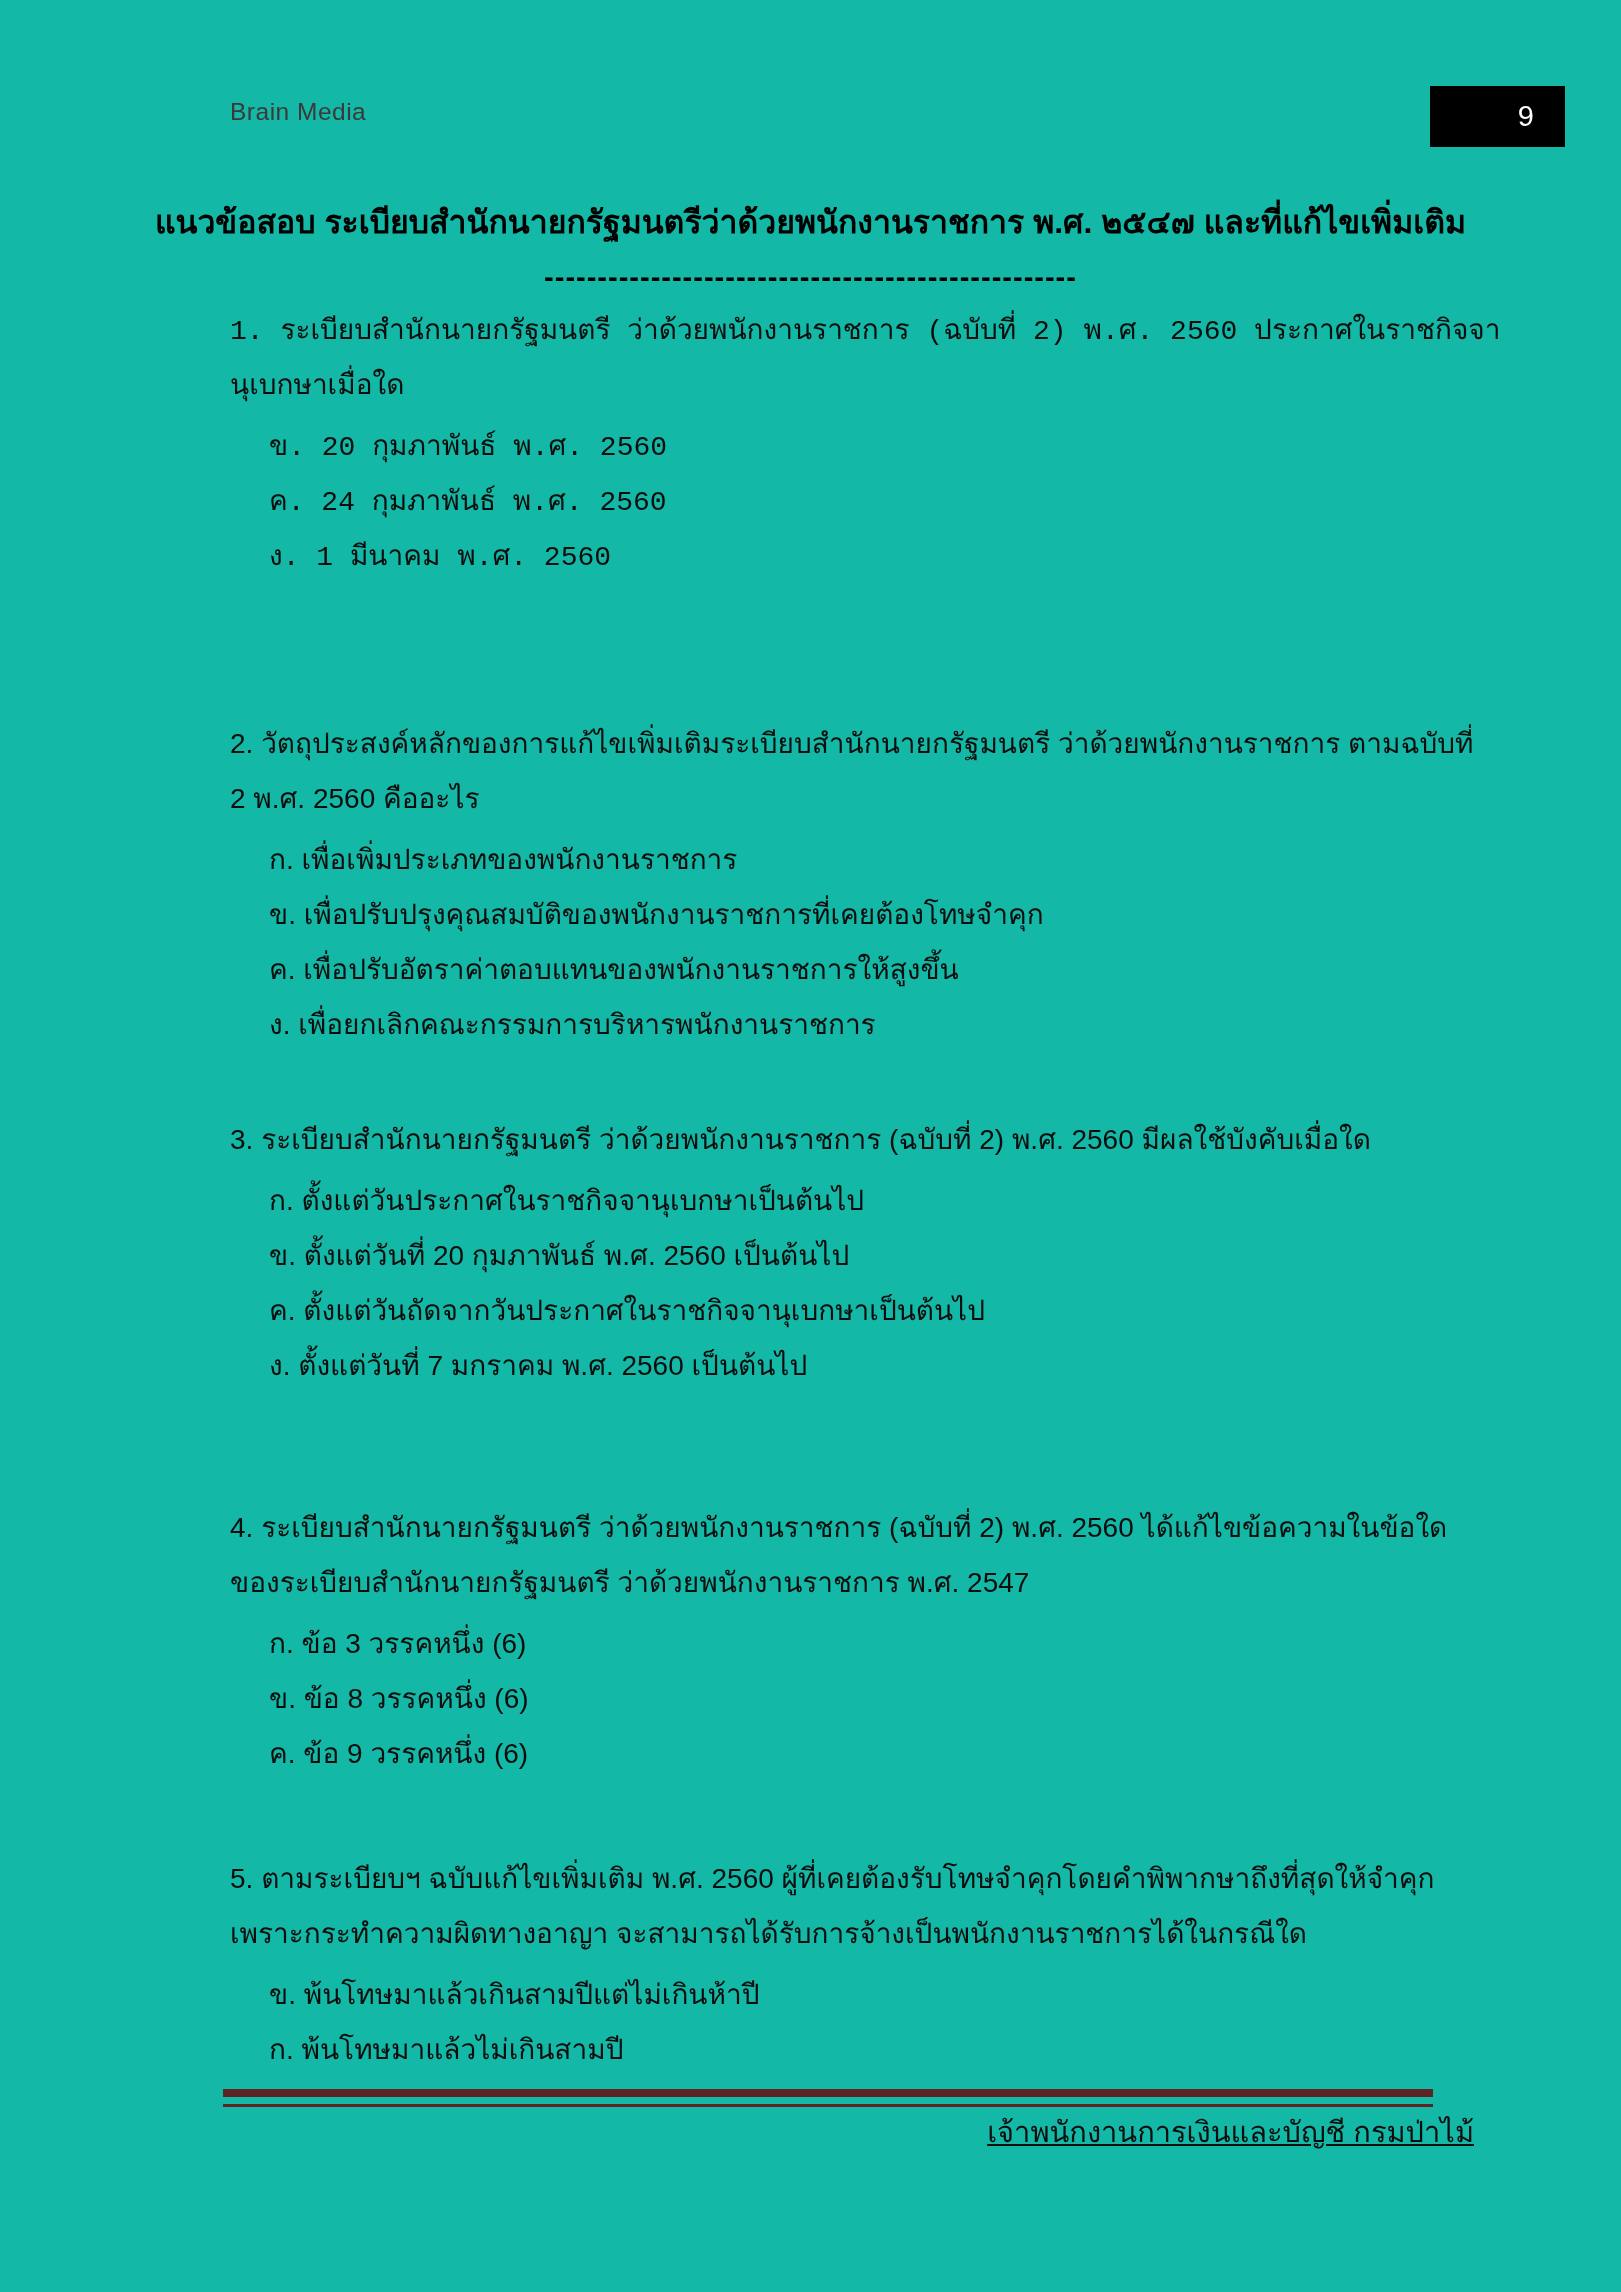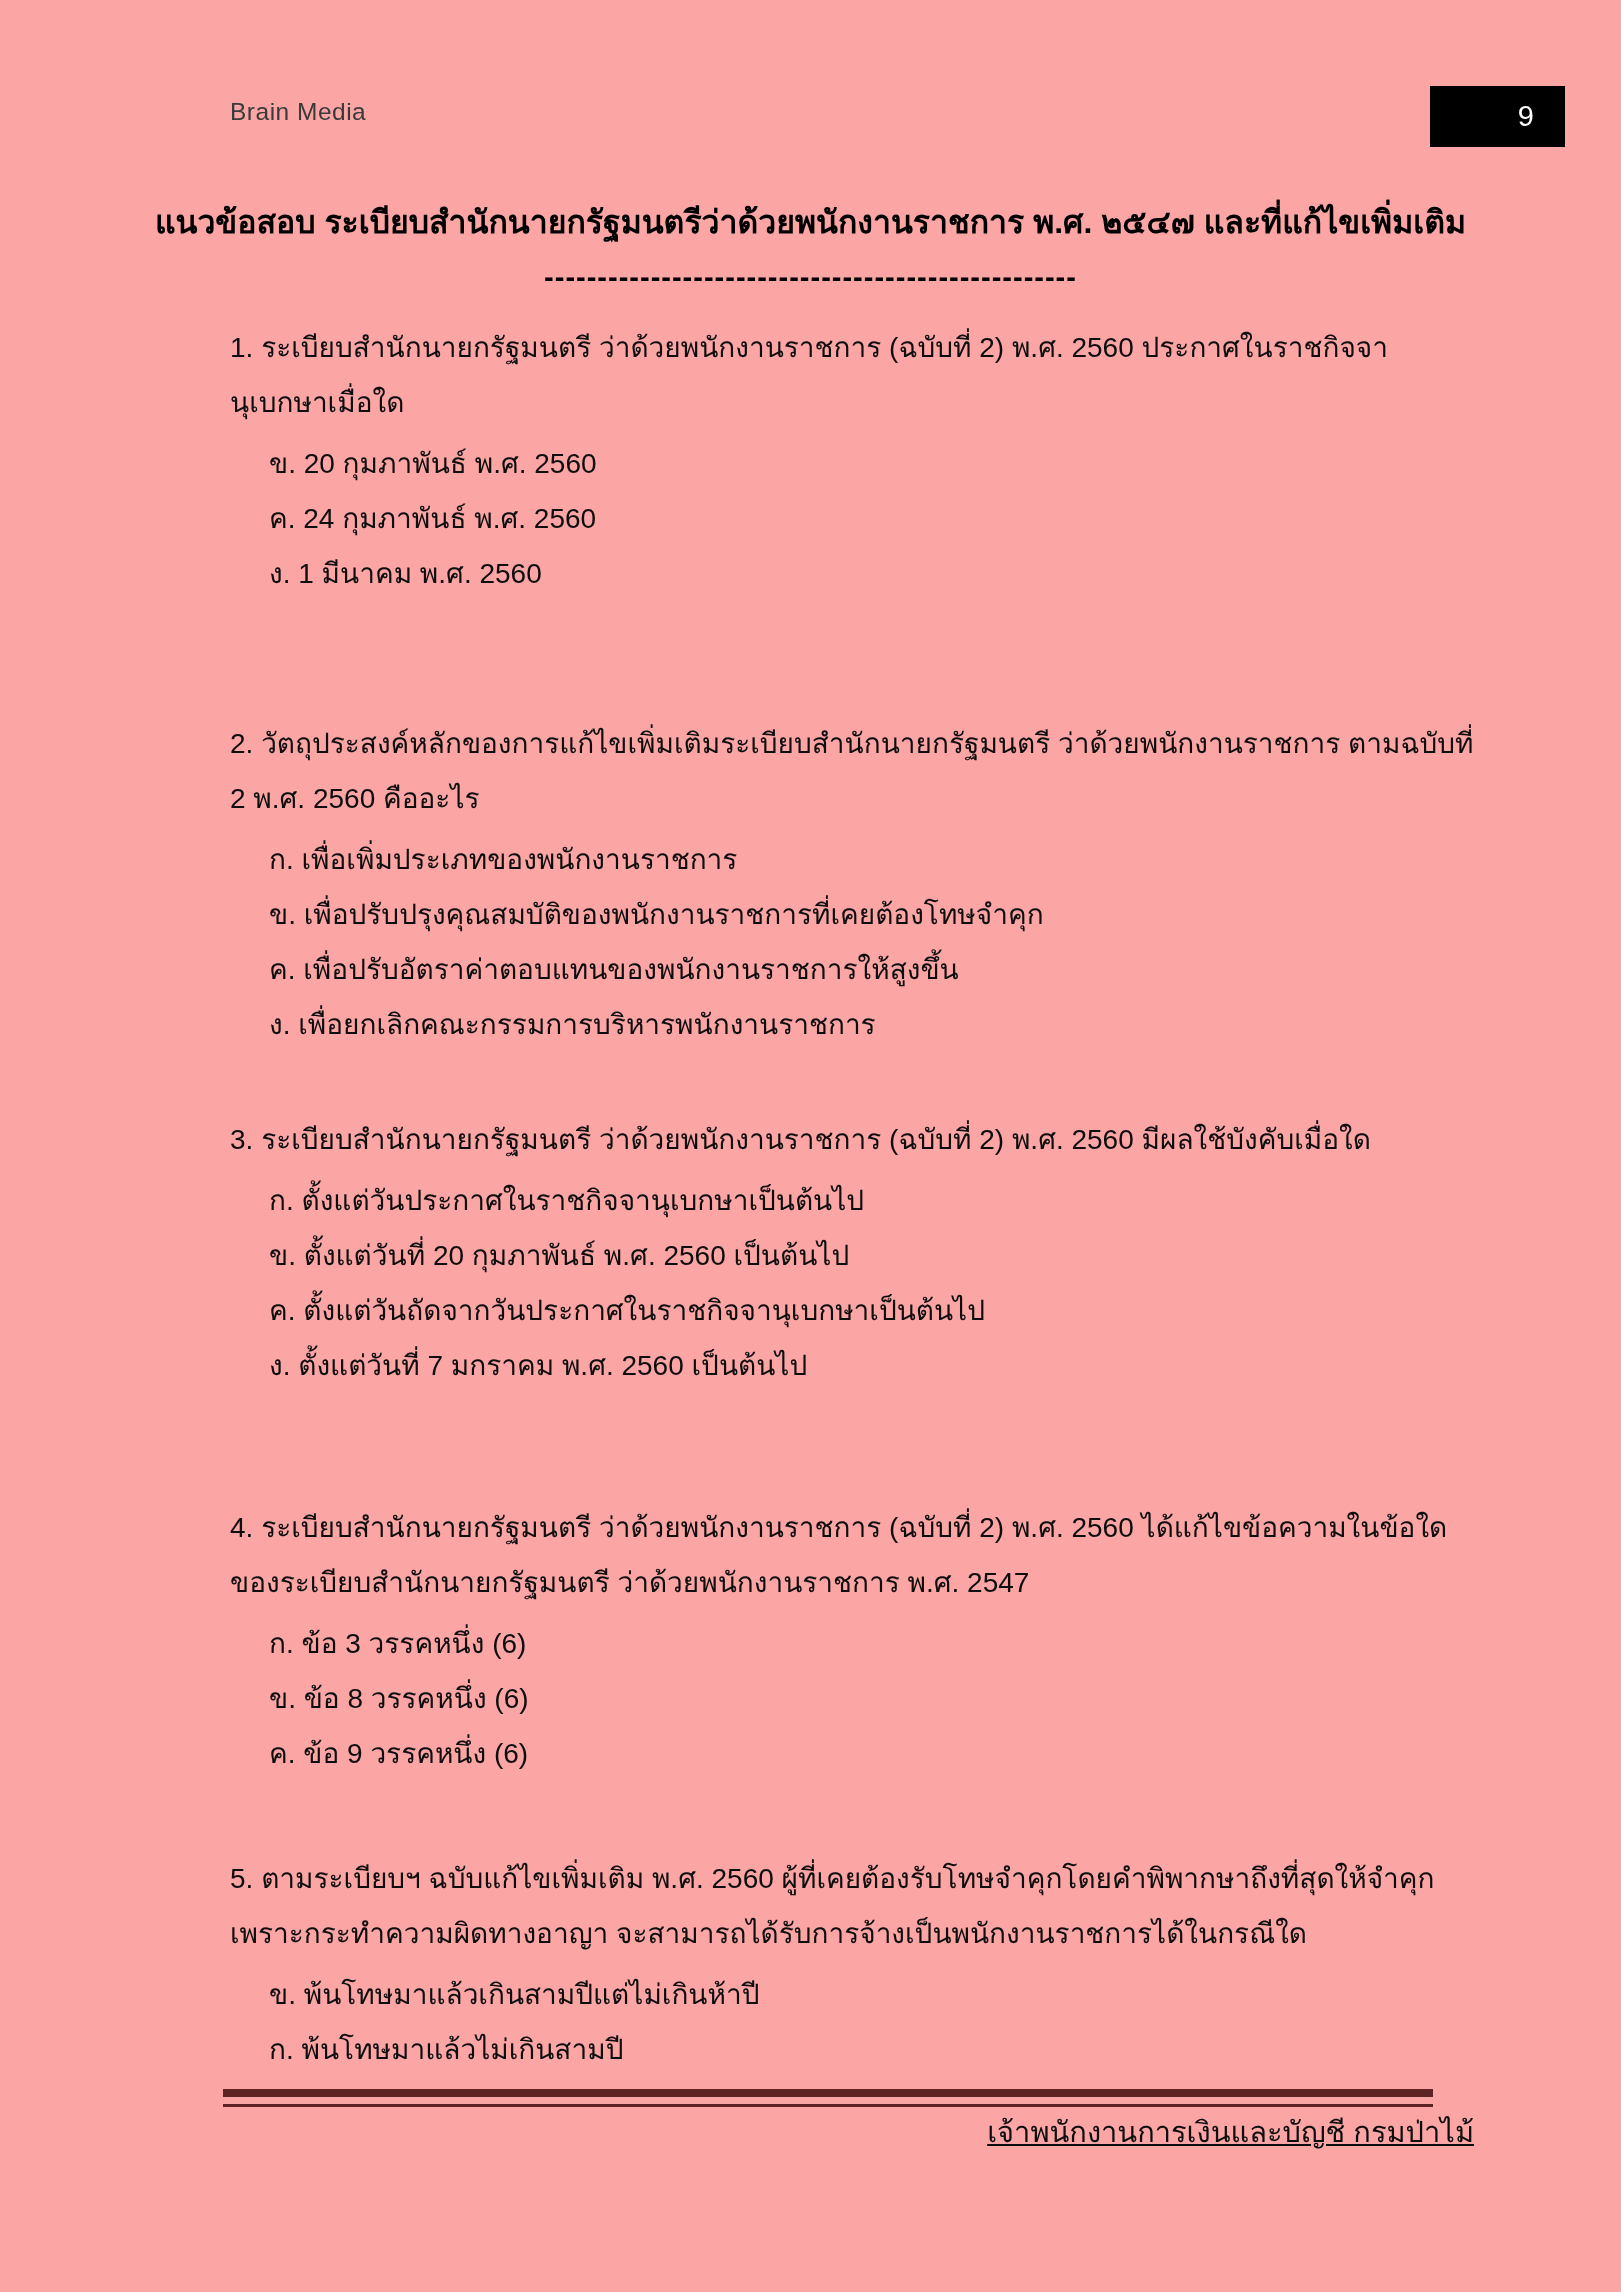--- a/index.html
+++ b/index.html
@@ -1,19 +1,19 @@
 <!DOCTYPE html>
 <html lang="th"><head>
 <meta charset="utf-8">
 <style>
   html,body{margin:0;padding:0;background:#ffffff;}
   .page{
     position:relative;
     width:1621px;height:2293px;
-    background:#fca5a5;
+    background:#14b8a6;
     font-family:"Liberation Sans","DejaVu Sans",sans-serif;
     color:#111111;
     overflow:hidden;
   }
   .brand{
     position:absolute;left:230px;top:98px;
     font-size:24.5px;color:#3a3a3a;letter-spacing:0.5px;
   }
   .page-badge{
     position:absolute;left:1430px;top:86px;width:135px;height:61px;
@@ -27,21 +27,21 @@
     margin:0;text-align:center;
     font-size:32px;font-weight:bold;color:#000000;
     white-space:nowrap;
   }
   .separator{
     position:absolute;left:0;top:261px;width:100%;
     text-align:center;font-size:29px;font-weight:bold;
     letter-spacing:1px;color:#000000;
   }
   .question{position:absolute;left:230px;}
-  .q1{top:320px;} .q2{top:716px;} .q3{top:1112px;} .q4{top:1500px;} .q5{top:1851px;}
+  .q1{top:304px;font-family:Liberation Mono, monospace;} .q2{top:716px;} .q3{top:1112px;} .q4{top:1500px;} .q5{top:1851px;}
   .q-line{
     margin:0;font-size:28px;line-height:55px;white-space:nowrap;color:#0e0e0e;
   }
   .options{
     list-style:none;margin:5.9px 0 0 0;padding:0 0 0 39px;
   }
   .option{
     font-size:28px;line-height:55px;white-space:nowrap;color:#0e0e0e;
   }
   .footer-rule{

